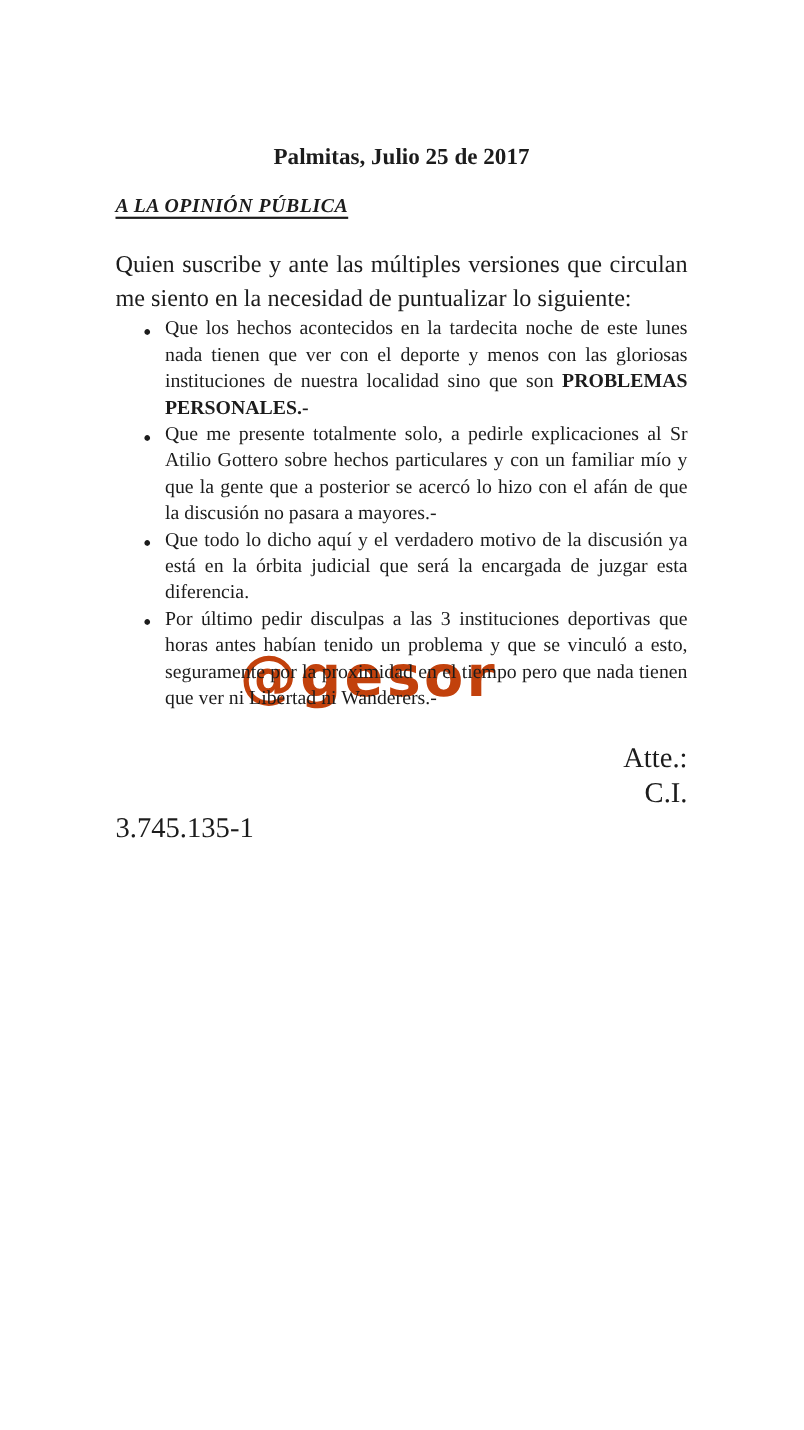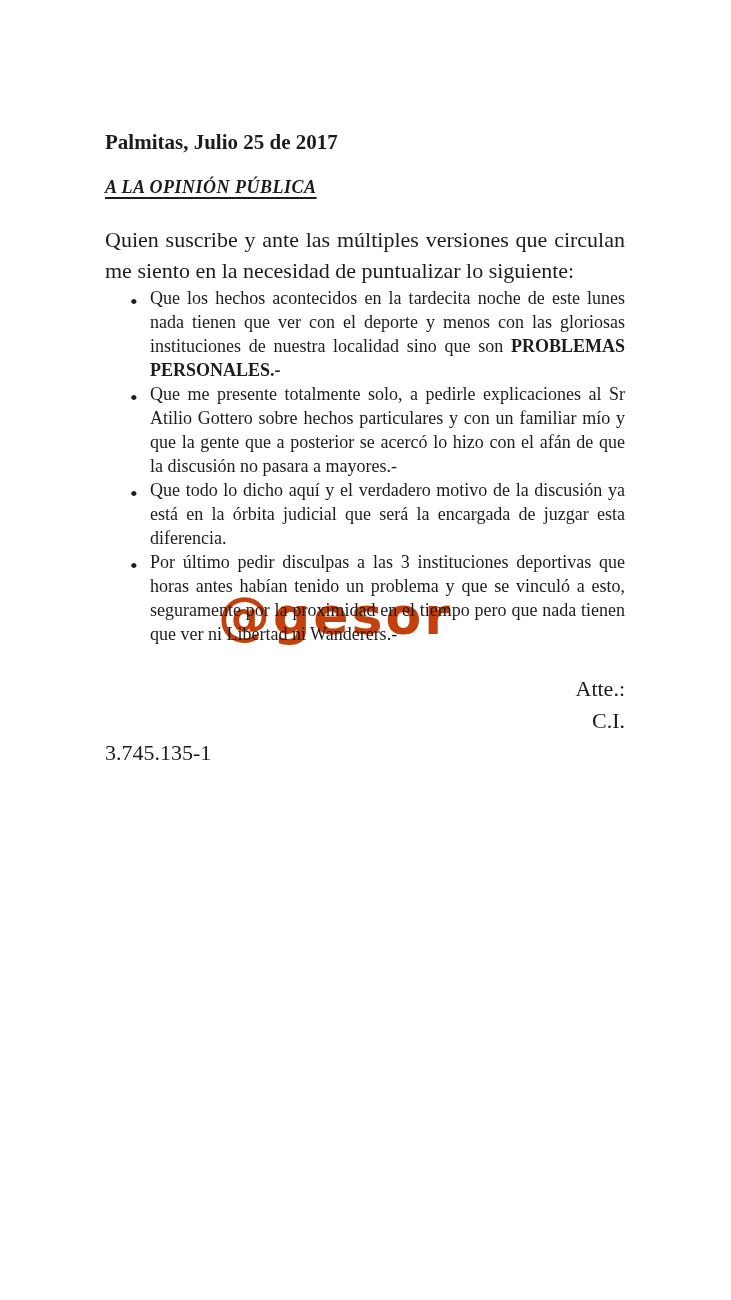--- a/index.html
+++ b/index.html
@@ -28,21 +28,21 @@
     color: #c2410c;
     user-select: none;
     white-space: nowrap;
   }
   .content {
     position: relative;
     z-index: 1;
     padding: 126px 106px 0 105px; 
   }
   .date-line {
-    text-align: left;
+    text-align: center;
     font-weight: bold;
     font-size: 21px;
     line-height: 32px;
   }
   .heading {
     margin: 12px 0 3px 0;
     font-size: 18px;
     line-height: 34px;
     font-weight: bold;
     font-style: italic;
@@ -74,21 +74,21 @@
     left: -20px;
     top: 0;
     font-size: 22px;
     line-height: 31px;
     color: #1c1c1c;
   }
   ul.bullets li .bold-seg {
     font-weight: bold;
   }
   .closing-line {
-    font-size: 22px;
+    font-size: 26px;
     line-height: 32px;
   }
   .align-right { text-align: right; }
   .closing-atte { margin-top: 27px; }
 </style>
 </head>
 <body>
 
 <div class="page">
   <div class="watermark">@gesor</div>

